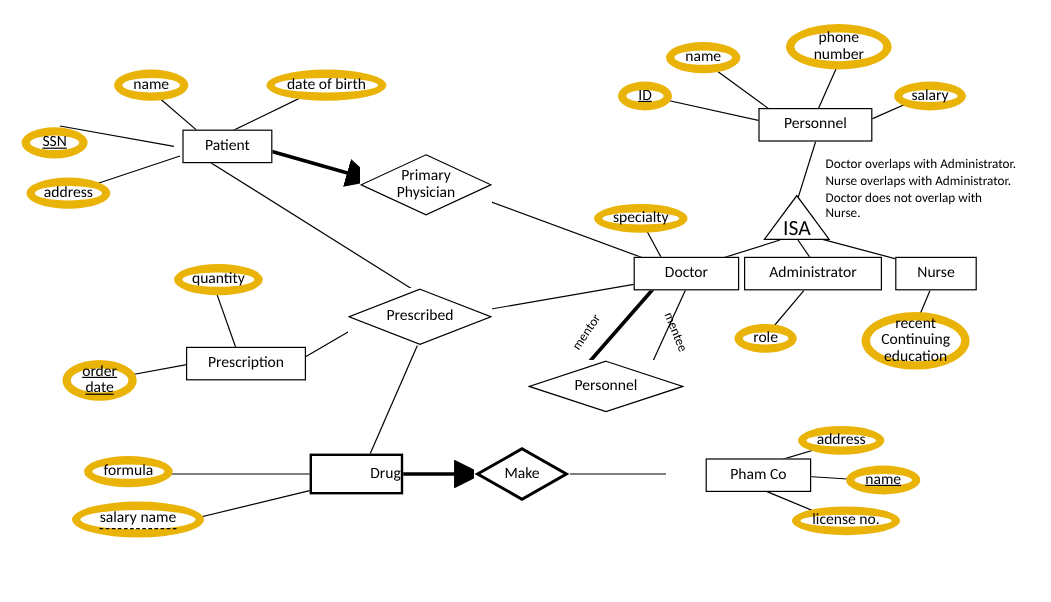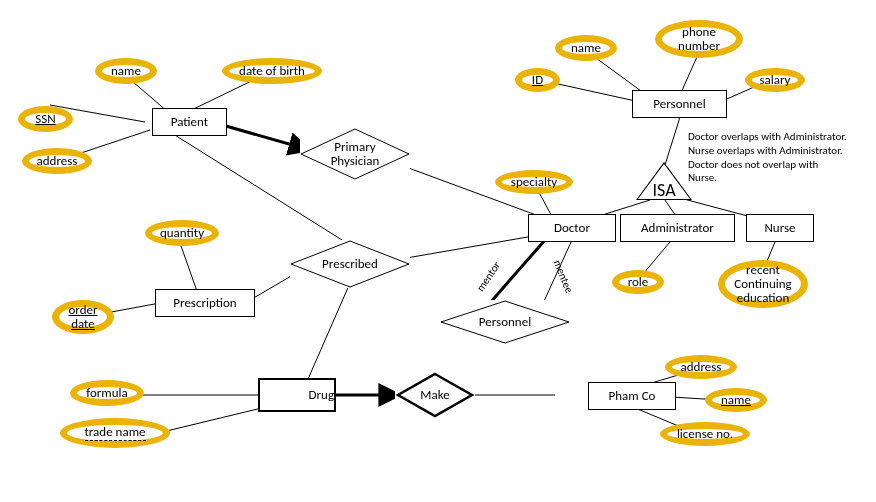--- a/index.html
+++ b/index.html
@@ -178,21 +178,21 @@
 Continuing
 education</span></div>
 
 <div class="node entity" style="left:155px; top:289px; width:100px; height:28px;"><span>Prescription</span></div>
 <div class="node attr" style="left:145px; top:220px; width:74px; height:26px;"><span>quantity</span></div>
 <div class="node attr key" style="left:52px; top:300px; width:62px; height:34px;"><span>order
 date</span></div>
 
 <div class="node entity bold" style="left:258px; top:378px; width:78px; height:34px;justify-content:flex-end;"><span>Drug</span></div>
 <div class="node attr" style="left:70px; top:380px; width:74px; height:26px;"><span>formula</span></div>
-<div class="node attr dashed-under" style="left:60px; top:418px; width:110px; height:30px;"><span>trade name</span></div>
+<div class="node attr dashed-under" style="left:60px; top:418px; width:110px; height:30px;"><span>salary name</span></div>
 
 <div class="node entity" style="left:544px; top:382px; width:88px; height:28px;margin-left:44px;"><span>Pham Co</span></div>
 <div class="node attr" style="left:665px; top:355px; width:72px; height:24px;"><span>address</span></div>
 <div class="node attr key" style="left:705px; top:388px; width:62px; height:24px;"><span>name</span></div>
 <div class="node attr" style="left:660px; top:422px; width:90px; height:24px;"><span>license no.</span></div>
 
 <div class="node rel" style="left:300px; top:128px; width:110px; height:52px;justify-content:center;">
   <svg class="shape" viewBox="0 0 110 52">
       <polygon points="55,1 109,26 55,51 1,26" fill="#fff" stroke="#000"></polygon>
     </svg>

